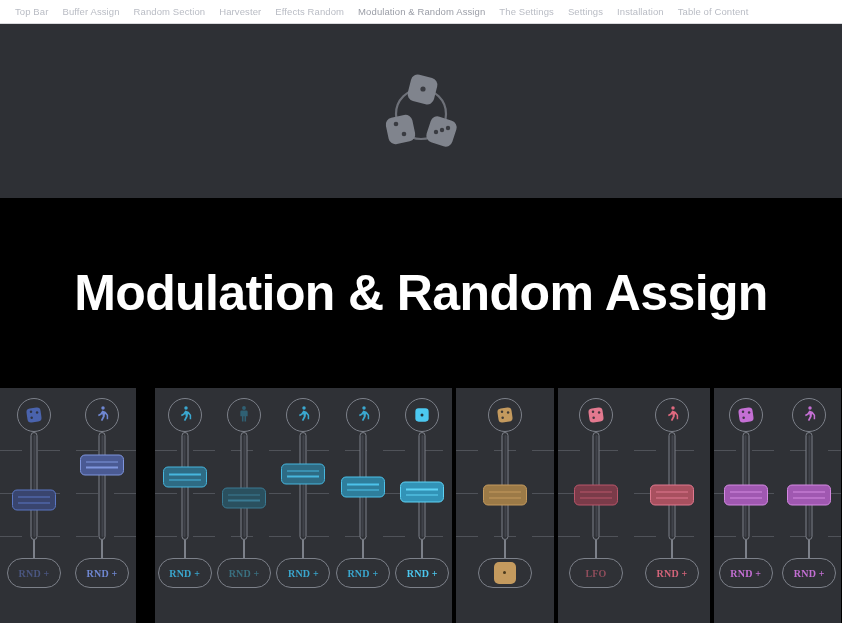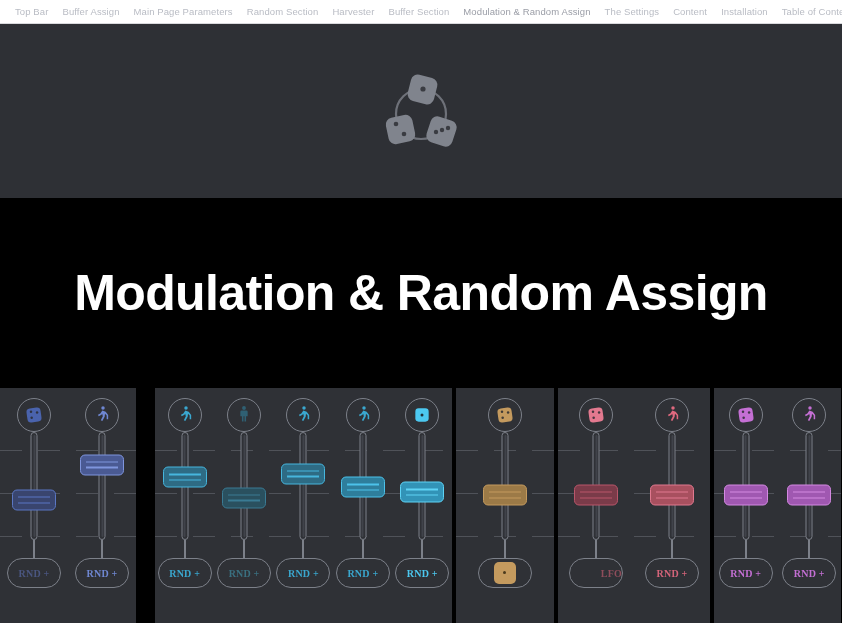--- a/index.html
+++ b/index.html
@@ -167,27 +167,26 @@
   }
 </style>
 </head>
 <body>
 
 <div id="root">
 
   <div class="navbar" id="nav">
       <div class="nav-item">Top Bar</div>
       <div class="nav-item">Buffer Assign</div>
-      <div class="nav-item">Main Page Parameters</div>
       <div class="nav-item">Random Section</div>
       <div class="nav-item">Harvester</div>
-      <div class="nav-item">Buffer Section</div>
+      <div class="nav-item">Effects Random</div>
       <div class="nav-item active">Modulation &amp; Random Assign</div>
       <div class="nav-item">The Settings</div>
-      <div class="nav-item">Content</div>
+      <div class="nav-item">Settings</div>
       <div class="nav-item">Installation</div>
       <div class="nav-item">Table of Content</div>
     </div>
 
   <div class="logo-band">
     <div class="logo-wrap">
       <svg viewBox="0 0 80 78" width="80" height="78">
         <circle cx="40" cy="42" r="25" fill="none" stroke="#6e7179" stroke-width="2.2"></circle>
         <g fill="#80848d">
 
@@ -446,21 +445,21 @@
           <div class="track-area">
             <div class="rail">
               <div class="rail-inner"></div>
             </div>
             <div class="handle" style="top: 50%; background: rgb(122, 59, 73); border-color: rgb(185, 86, 106); --ln: #b9566a;">
               <span style="position: absolute; left: 5px; right: 5px; top: 6px; height: 1.4px; background: rgb(185, 86, 106);"></span>
               <span style="position: absolute; left: 5px; right: 5px; bottom: 6px; height: 1.4px; background: rgb(185, 86, 106);"></span>
             </div>
             <div class="neck"></div>
           </div>
-          <div class="rnd" style="color: rgb(143, 77, 91); border-color: rgb(124, 128, 137); justify-content: flex-end;">
+          <div class="rnd" style="color: rgb(143, 77, 91); border-color: rgb(124, 128, 137);">
             <span>LFO</span>
           </div>
         </div>
         <div class="chan">
           <div class="srcbtn">
             <svg viewBox="0 0 24 24" width="20" height="20">
               <g fill="#e0697f">
                 <circle cx="13.2" cy="3.6" r="2.1"></circle>
                 <path d="M12.4 6.6 L10 10.2 L7.2 11.6 L8.0 13.4 L11.4 11.8 L12.2 10.4 L13.0 13.4 L10.6 18.2 L12.4 19.2 L15.2 14.0 L15.6 10.4 L17.6 12.6 L17.6 17.2 L19.4 17.2 L19.4 11.9 L16.4 8.0 Z"></path>
               </g>

